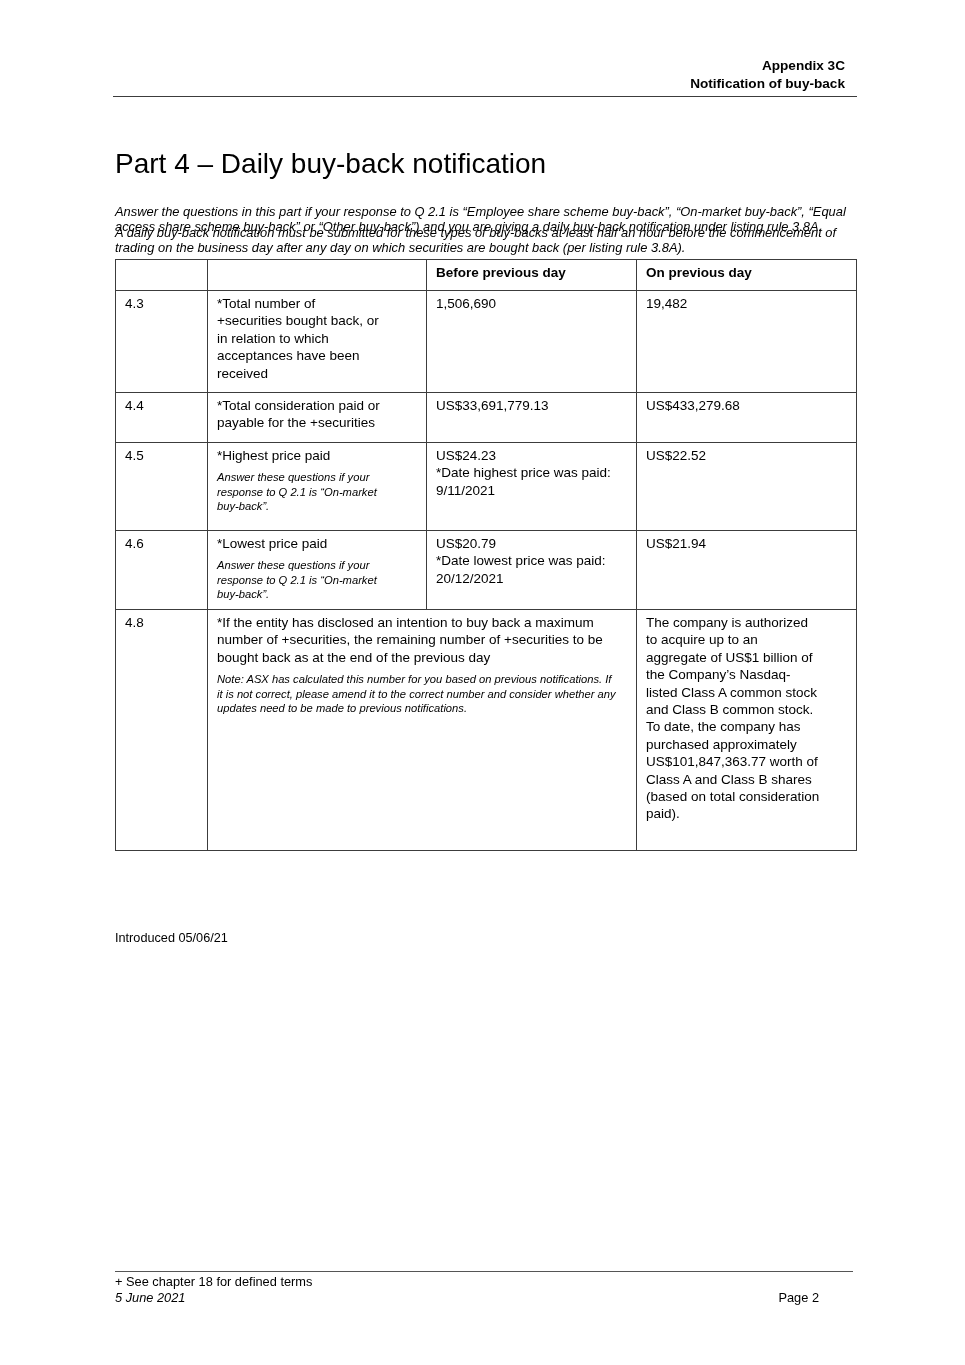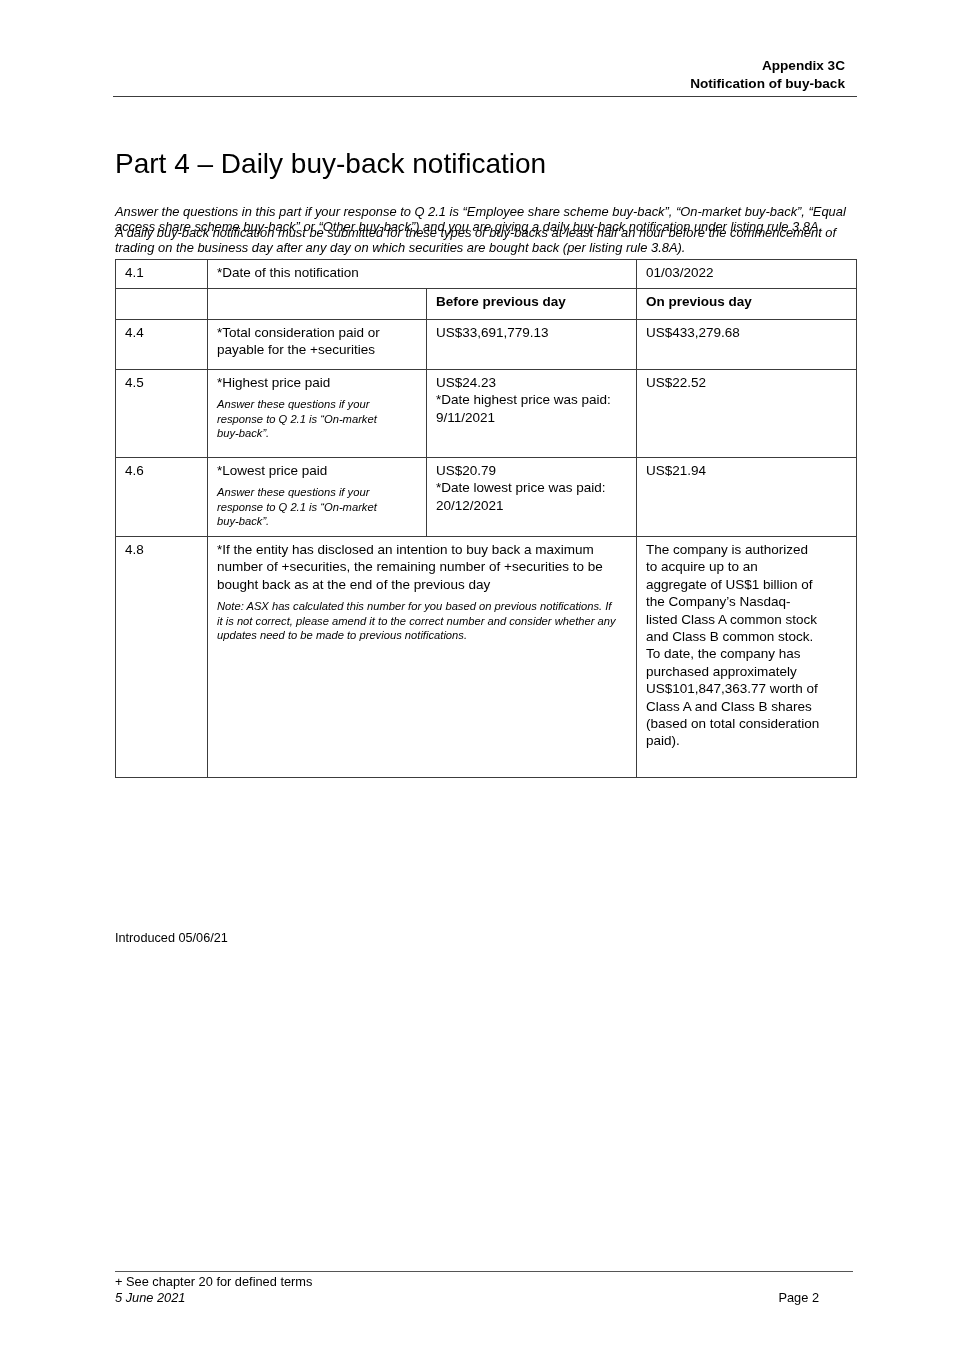--- a/index.html
+++ b/index.html
@@ -103,30 +103,33 @@
 
 <div class="abs tbl-wrap">
   <table class="buyback">
     <colgroup>
       <col style="width:92px">
         <col style="width:219px">
         <col style="width:210px">
         <col style="width:220px">
     </colgroup>
     <tbody>
-      <tr style="height:29px">
-        <td>4.1</td>
-        <td colspan="2">*Date of this notification</td>
-        <td>01/03/2022</td>
-      </tr>
       <tr style="height:31px">
         <td></td>
         <td></td>
         <td class="colhead">Before previous day</td>
         <td class="colhead">On previous day</td>
+      </tr>
+      <tr style="height:102px">
+        <td>4.3</td>
+        <td>
+            <p class="lbl-43">*Total number of +securities bought back, or in relation to which acceptances have been received</p>
+          </td>
+        <td>1,506,690</td>
+        <td>19,482</td>
       </tr>
       <tr style="height:50px">
         <td>4.4</td>
         <td>*Total consideration paid or payable for the +securities</td>
         <td>US$33,691,779.13</td>
         <td>US$433,279.68</td>
       </tr>
       <tr style="height:88px">
         <td>4.5</td>
         <td>
@@ -162,18 +165,18 @@
         </td>
       </tr>
     </tbody>
   </table>
 </div>
 
 <div class="abs introduced">Introduced 05/06/21</div>
 
 <div class="abs footer">
   <div class="footer-rule"></div>
-  <div class="footer-line1">+ See chapter 20 for defined terms</div>
+  <div class="footer-line1">+ See chapter 18 for defined terms</div>
   <div class="footer-line2">
     <span class="footer-date">5 June 2021</span>
     <span class="footer-page">Page 2</span>
   </div>
 </div>
 
 </body></html>

